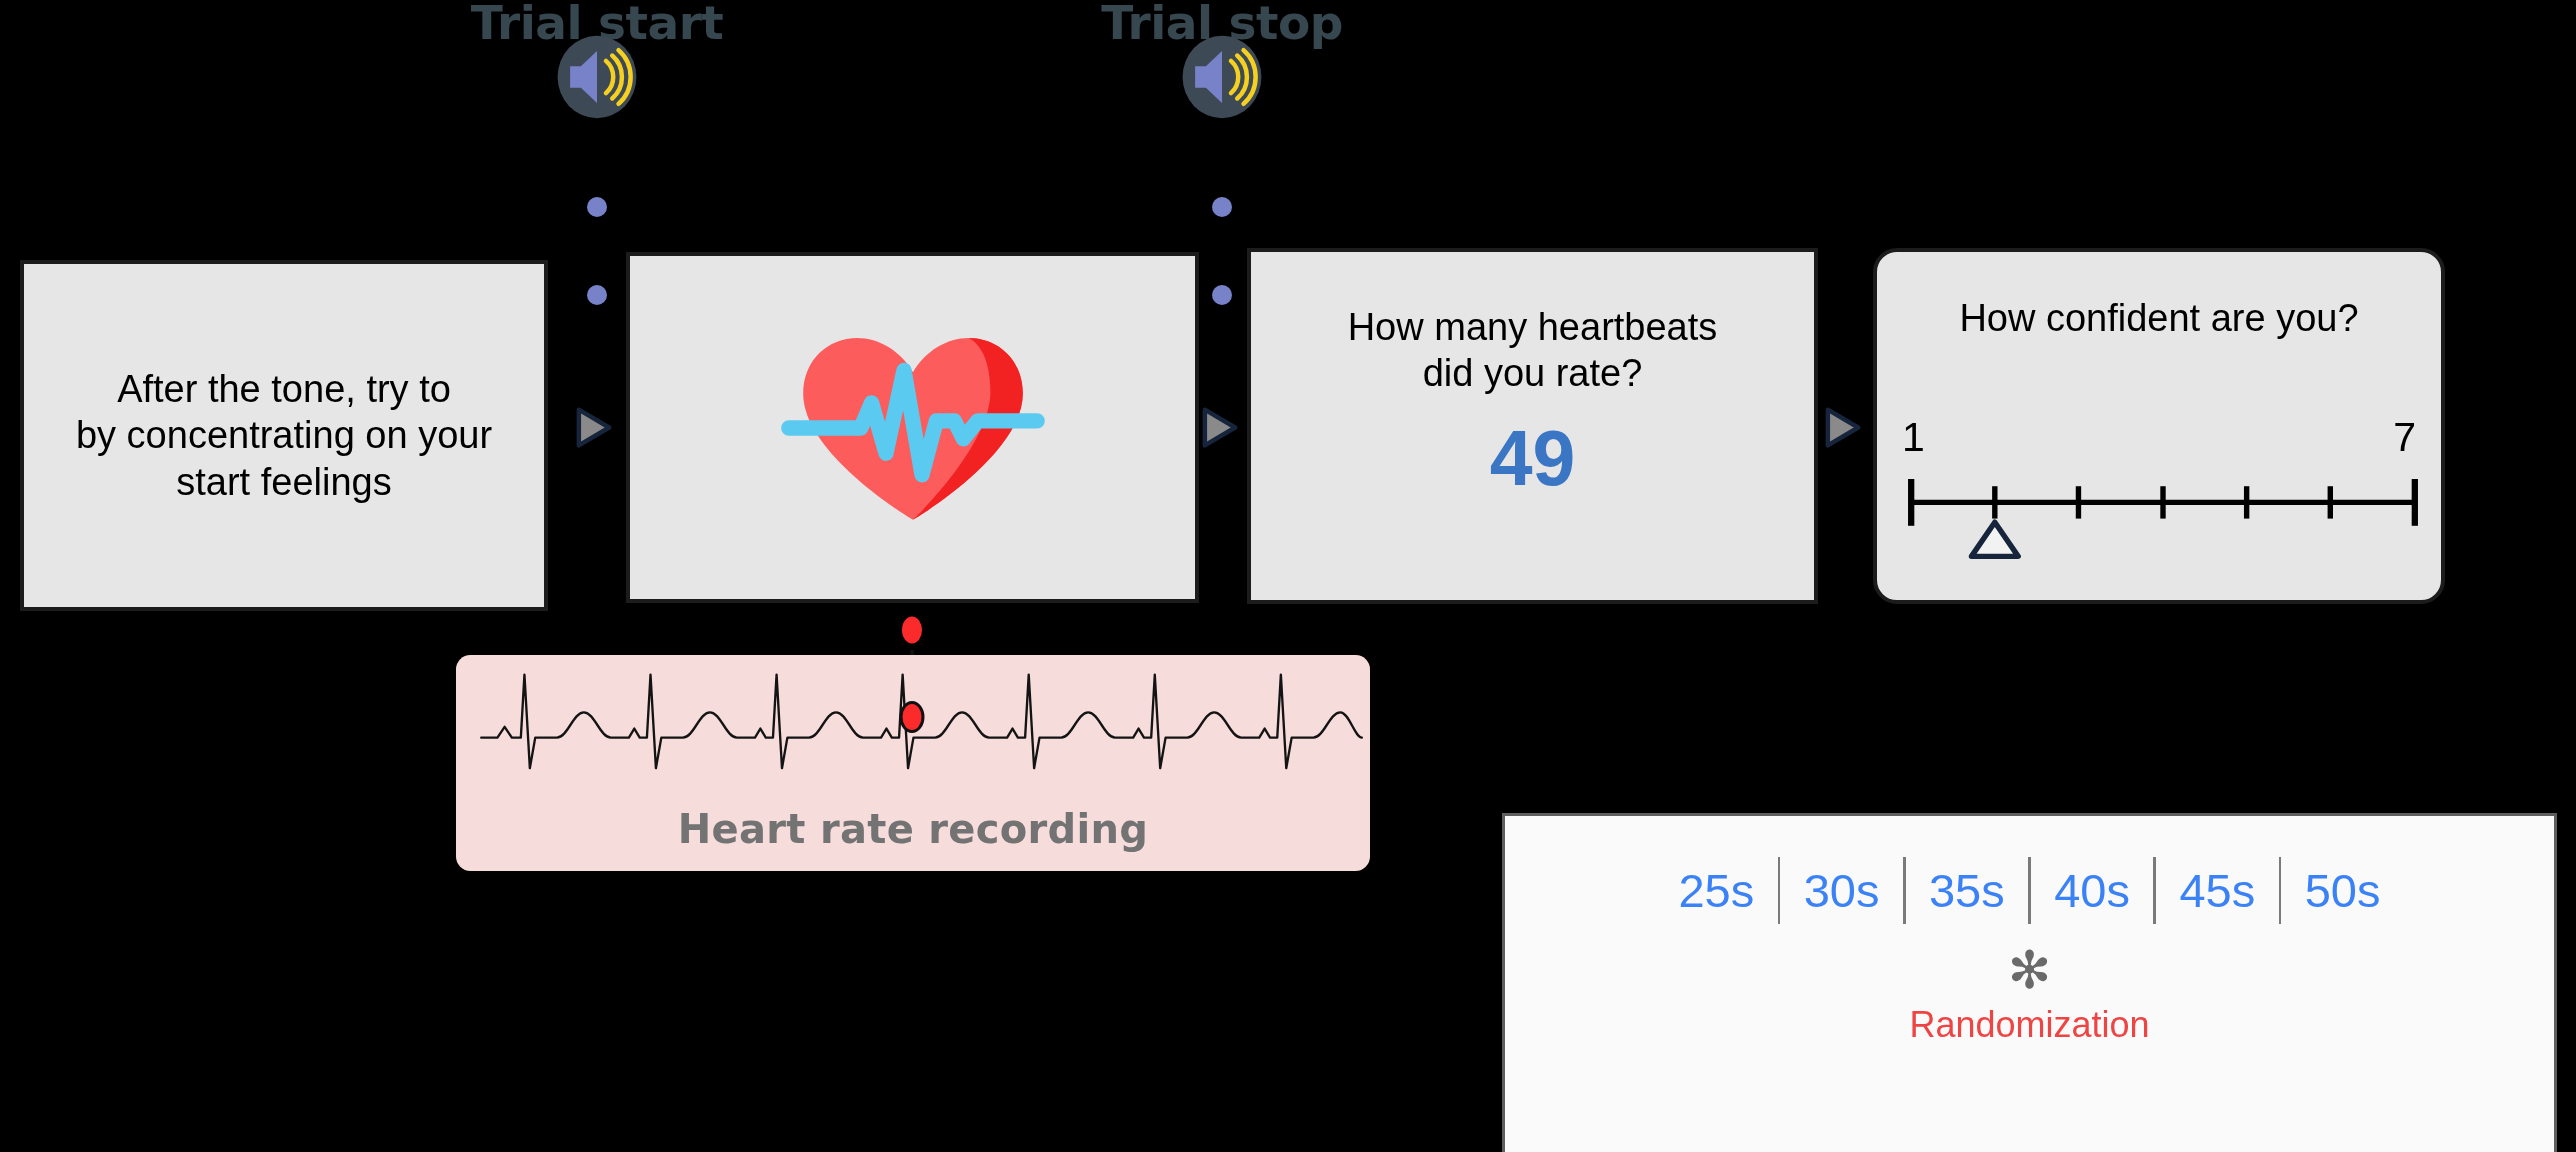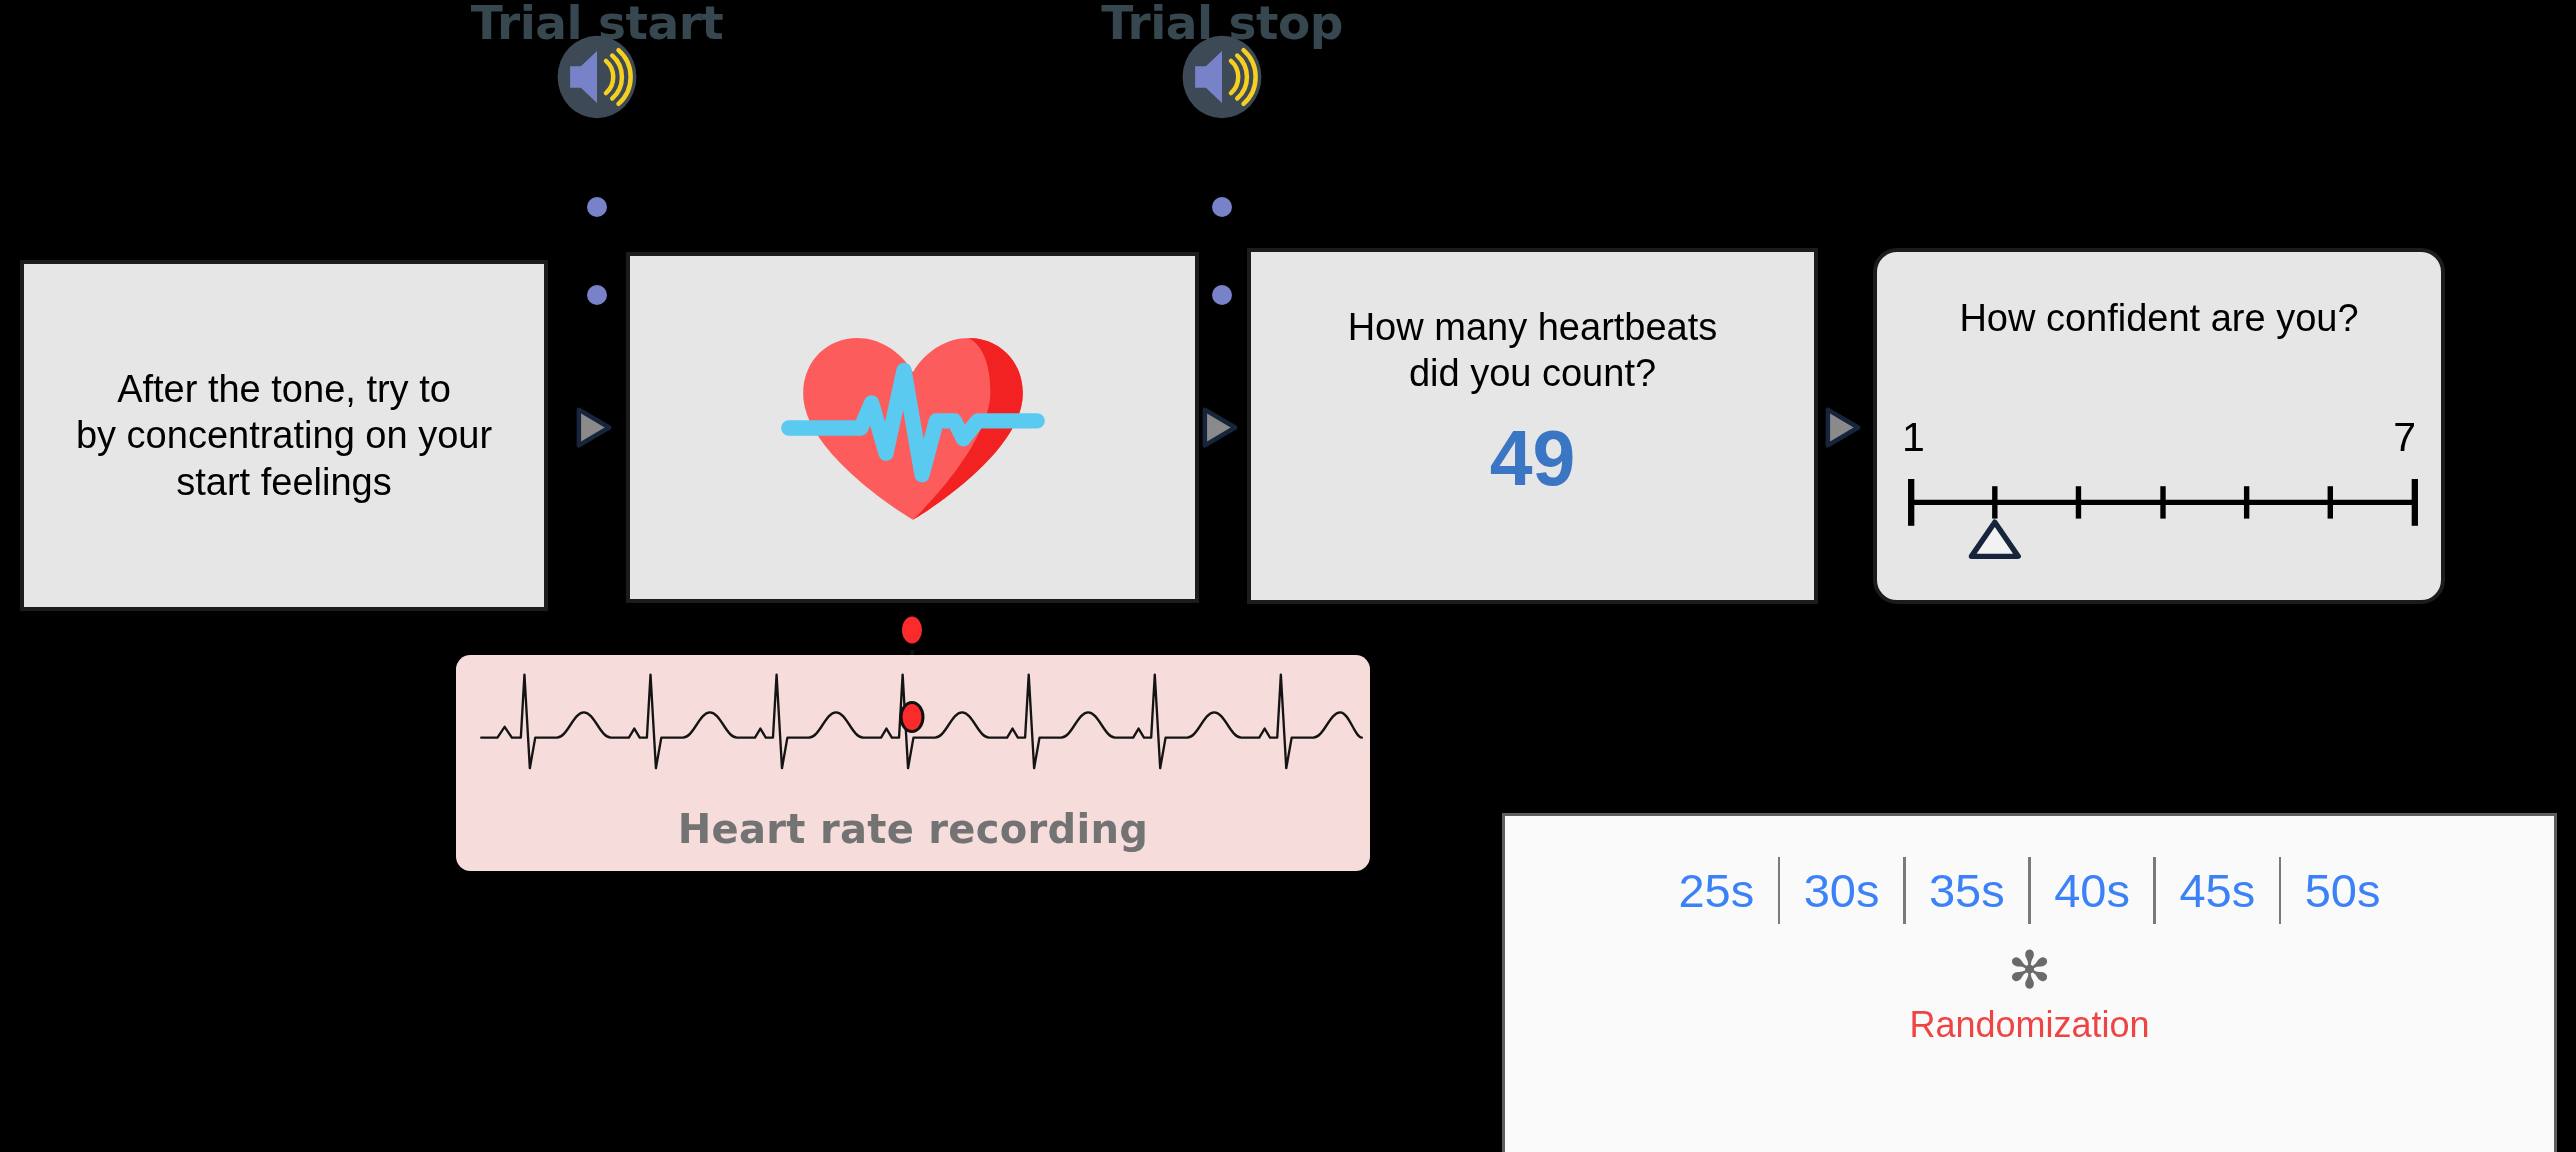--- a/index.html
+++ b/index.html
@@ -161,21 +161,21 @@
 
   <div class="arrow" style="left:1220px;top:429px;">
     <svg width="36" height="41" viewBox="0 0 40 46">
       <polygon points="3,3 37,23 3,43" fill="#8a8a8a" stroke="#16243c" stroke-width="5" stroke-linejoin="round"></polygon>
     </svg>
   </div>
 
   <div class="sbox" style="left:1247px;top:248px;width:571px;height:356px;justify-content:flex-start;padding-top:52px;">
     <div class="sbox-text">
       <div>How many heartbeats</div>
-      <div>did you count?</div>
+      <div>did you rate?</div>
     </div>
     <div class="count-number">49</div>
   </div>
 
   <div class="arrow" style="left:1843px;top:429px;">
     <svg width="36" height="41" viewBox="0 0 40 46">
       <polygon points="3,3 37,23 3,43" fill="#8a8a8a" stroke="#16243c" stroke-width="5" stroke-linejoin="round"></polygon>
     </svg>
   </div>
 

